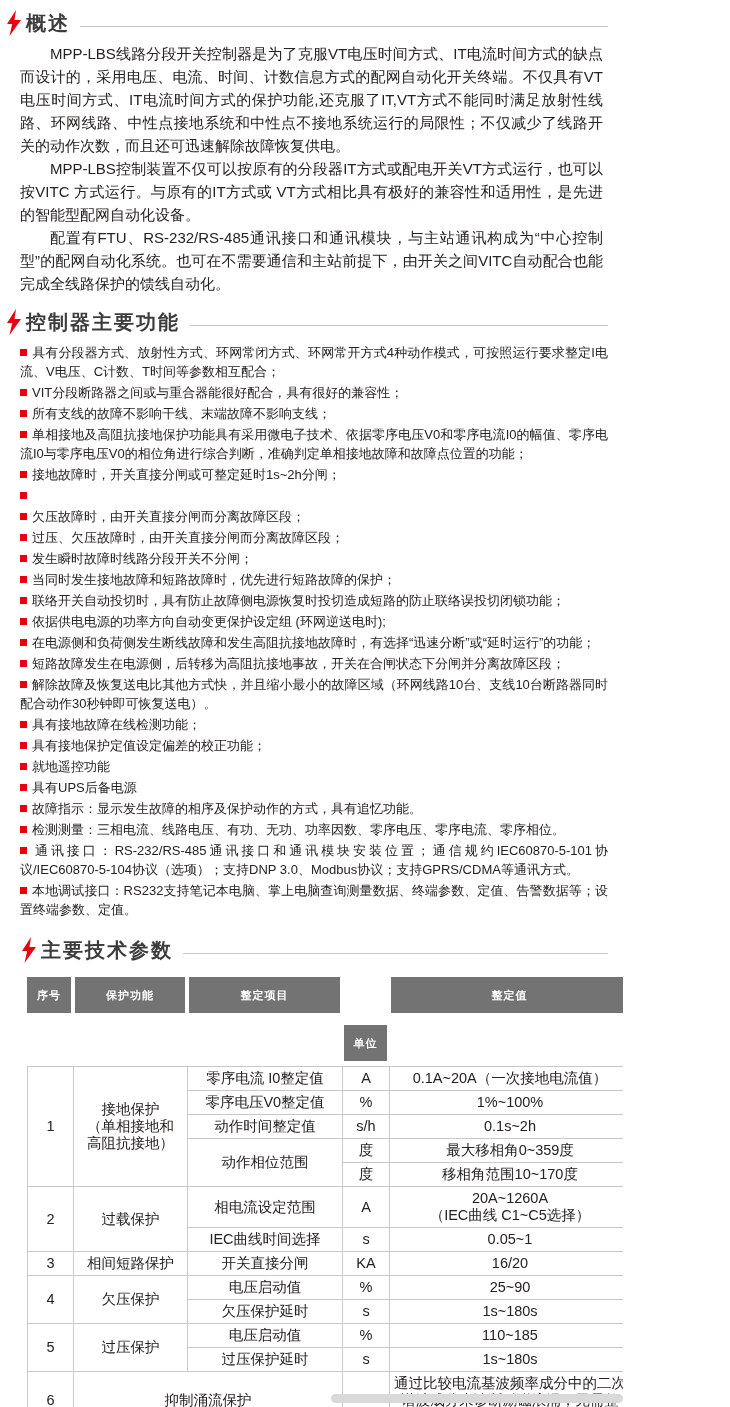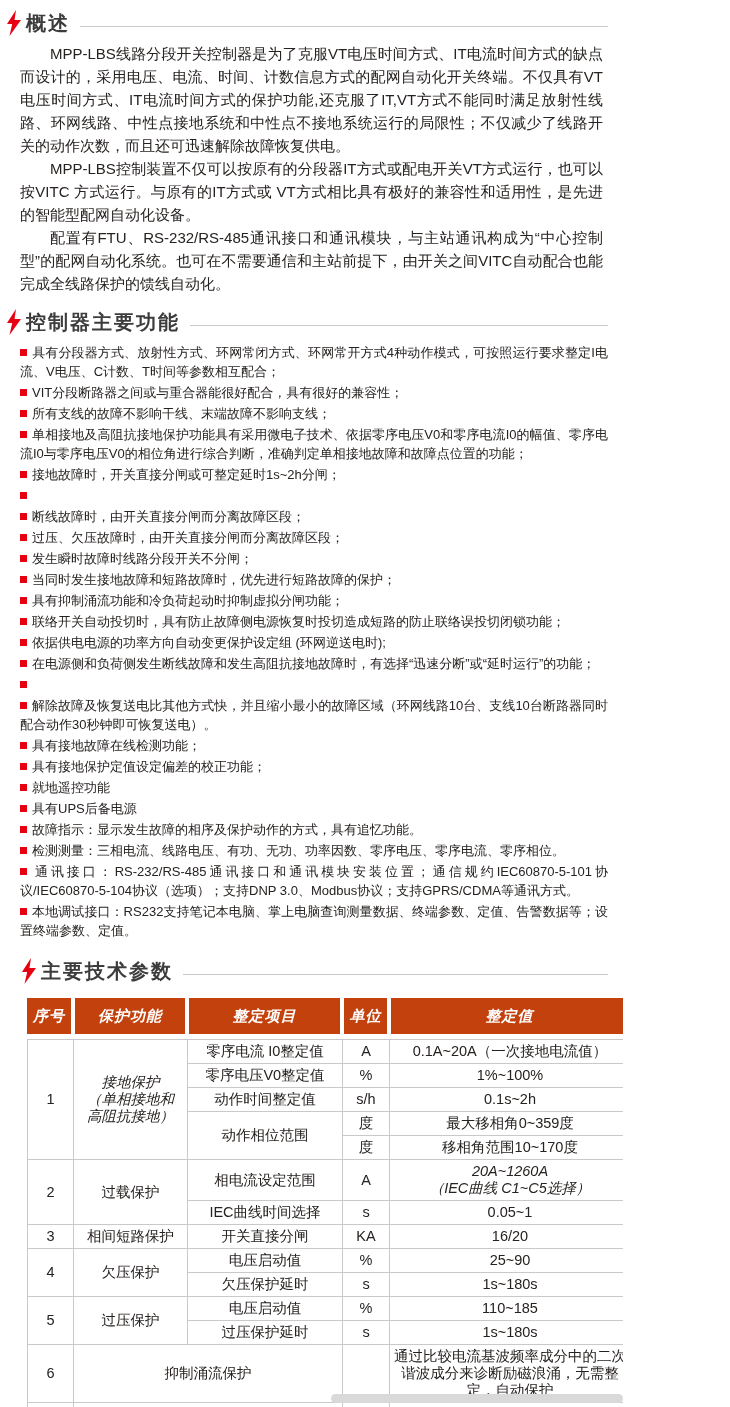--- a/index.html
+++ b/index.html
@@ -37,42 +37,41 @@
   }
   .bullet{
     display:inline-block;width:7px;height:7px;background:#e60012;
     margin-right:5px;vertical-align:1px;
   }
   
   .params{margin:14px 0 0 27px;width:690px;}
   .params-head{display:flex;}
   .params-head .th{
     box-sizing:border-box;
-    background:#c2410c;color:#ffffff;
-    font-size:15px;font-weight:bold;letter-spacing:1px;
+    background:#737373;color:#ffffff;
+    font-size:11px;font-weight:bold;letter-spacing:1px;
     text-align:center;line-height:36px;height:36px;
     border-left:2px solid #ffffff;border-right:2px solid #ffffff;
     overflow:hidden;
-    font-style:italic;
   }
   .params-head .th:first-child{border-left:0;}
   .params-head .th:last-child{border-right:0;}
   .w-no{width:46px;} .w-func{width:114px;} .w-item{width:155px;}
-  .w-unit{width:47px;} .w-value{width:241px;} .w-note{width:87px;}
+  .w-unit{width:47px;margin-top:48px;} .w-value{width:241px;} .w-note{width:87px;}
   table.params-body{
     margin-top:5px;border-collapse:collapse;table-layout:fixed;width:690px;
   }
   table.params-body td{
     border:1px solid #c9c9c9;
     font-size:14.5px;line-height:17px;color:#262220;
     text-align:center;vertical-align:middle;
     padding:3px 3px;overflow:hidden;
   }
   td.al{text-align:left;padding-left:9px;}
-  td.preline{white-space:pre-line;font-style:italic;}
+  td.preline{white-space:pre-line;}
   td.note-cell{text-align:left;padding-left:8px;font-size:14px;line-height:15px;white-space:pre-line;}
   td.val-left{text-align:left;line-height:16px;padding-left:6px;padding-right:4px;}
   
   .page-shadow{
     position:absolute;right:0;bottom:4px;width:292px;height:9px;
     background:#d9d9d9;border-radius:5px;
   }
 </style>
 </head>
 <body>
@@ -99,29 +98,28 @@
     <span class="sec-title">控制器主要功能</span>
     <span class="rule"></span>
   </div>
   <ul class="func-list">
     <li><span class="bullet"></span><span>具有分段器方式、放射性方式、环网常闭方式、环网常开方式4种动作模式，可按照运行要求整定I电流、V电压、C计数、T时间等参数相互配合；</span></li>
     <li><span class="bullet"></span><span>VIT分段断路器之间或与重合器能很好配合，具有很好的兼容性；</span></li>
     <li><span class="bullet"></span><span>所有支线的故障不影响干线、末端故障不影响支线；</span></li>
     <li><span class="bullet"></span><span>单相接地及高阻抗接地保护功能具有采用微电子技术、依据零序电压V0和零序电流I0的幅值、零序电流I0与零序电压V0的相位角进行综合判断，准确判定单相接地故障和故障点位置的功能；</span></li>
     <li><span class="bullet"></span><span>接地故障时，开关直接分闸或可整定延时1s~2h分闸；</span></li>
     <li><span class="bullet"></span></li>
-    <li><span class="bullet"></span><span>断线故障时，由开关直接分闸而分离故障区段；</span></li>
+    <li><span class="bullet"></span><span>欠压故障时，由开关直接分闸而分离故障区段；</span></li>
     <li><span class="bullet"></span><span>过压、欠压故障时，由开关直接分闸而分离故障区段；</span></li>
     <li><span class="bullet"></span><span>发生瞬时故障时线路分段开关不分闸；</span></li>
     <li><span class="bullet"></span><span>当同时发生接地故障和短路故障时，优先进行短路故障的保护；</span></li>
-    <li><span class="bullet"></span><span>具有抑制涌流功能和冷负荷起动时抑制虚拟分闸功能；</span></li>
     <li><span class="bullet"></span><span>联络开关自动投切时，具有防止故障侧电源恢复时投切造成短路的防止联络误投切闭锁功能；</span></li>
     <li><span class="bullet"></span><span>依据供电电源的功率方向自动变更保护设定组 (环网逆送电时);</span></li>
     <li><span class="bullet"></span><span>在电源侧和负荷侧发生断线故障和发生高阻抗接地故障时，有选择“迅速分断”或“延时运行”的功能；</span></li>
-    <li><span class="bullet"></span></li>
+    <li><span class="bullet"></span><span>短路故障发生在电源侧，后转移为高阻抗接地事故，开关在合闸状态下分闸并分离故障区段；</span></li>
     <li><span class="bullet"></span><span>解除故障及恢复送电比其他方式快，并且缩小最小的故障区域（环网线路10台、支线10台断路器同时配合动作30秒钟即可恢复送电）。</span></li>
     <li><span class="bullet"></span><span>具有接地故障在线检测功能；</span></li>
     <li><span class="bullet"></span><span>具有接地保护定值设定偏差的校正功能；</span></li>
     <li><span class="bullet"></span><span>就地遥控功能</span></li>
     <li><span class="bullet"></span><span>具有UPS后备电源</span></li>
     <li><span class="bullet"></span><span>故障指示：显示发生故障的相序及保护动作的方式，具有追忆功能。</span></li>
     <li><span class="bullet"></span><span>检测测量：三相电流、线路电压、有功、无功、功率因数、零序电压、零序电流、零序相位。</span></li>
     <li><span class="bullet"></span><span>通讯接口：RS-232/RS-485通讯接口和通讯模块安装位置；通信规约IEC60870-5-101协议/IEC60870-5-104协议（选项）；支持DNP 3.0、Modbus协议；支持GPRS/CDMA等通讯方式。</span></li>
     <li><span class="bullet"></span><span>本地调试接口：RS232支持笔记本电脑、掌上电脑查询测量数据、终端参数、定值、告警数据等；设置终端参数、定值。</span></li>
   </ul>

